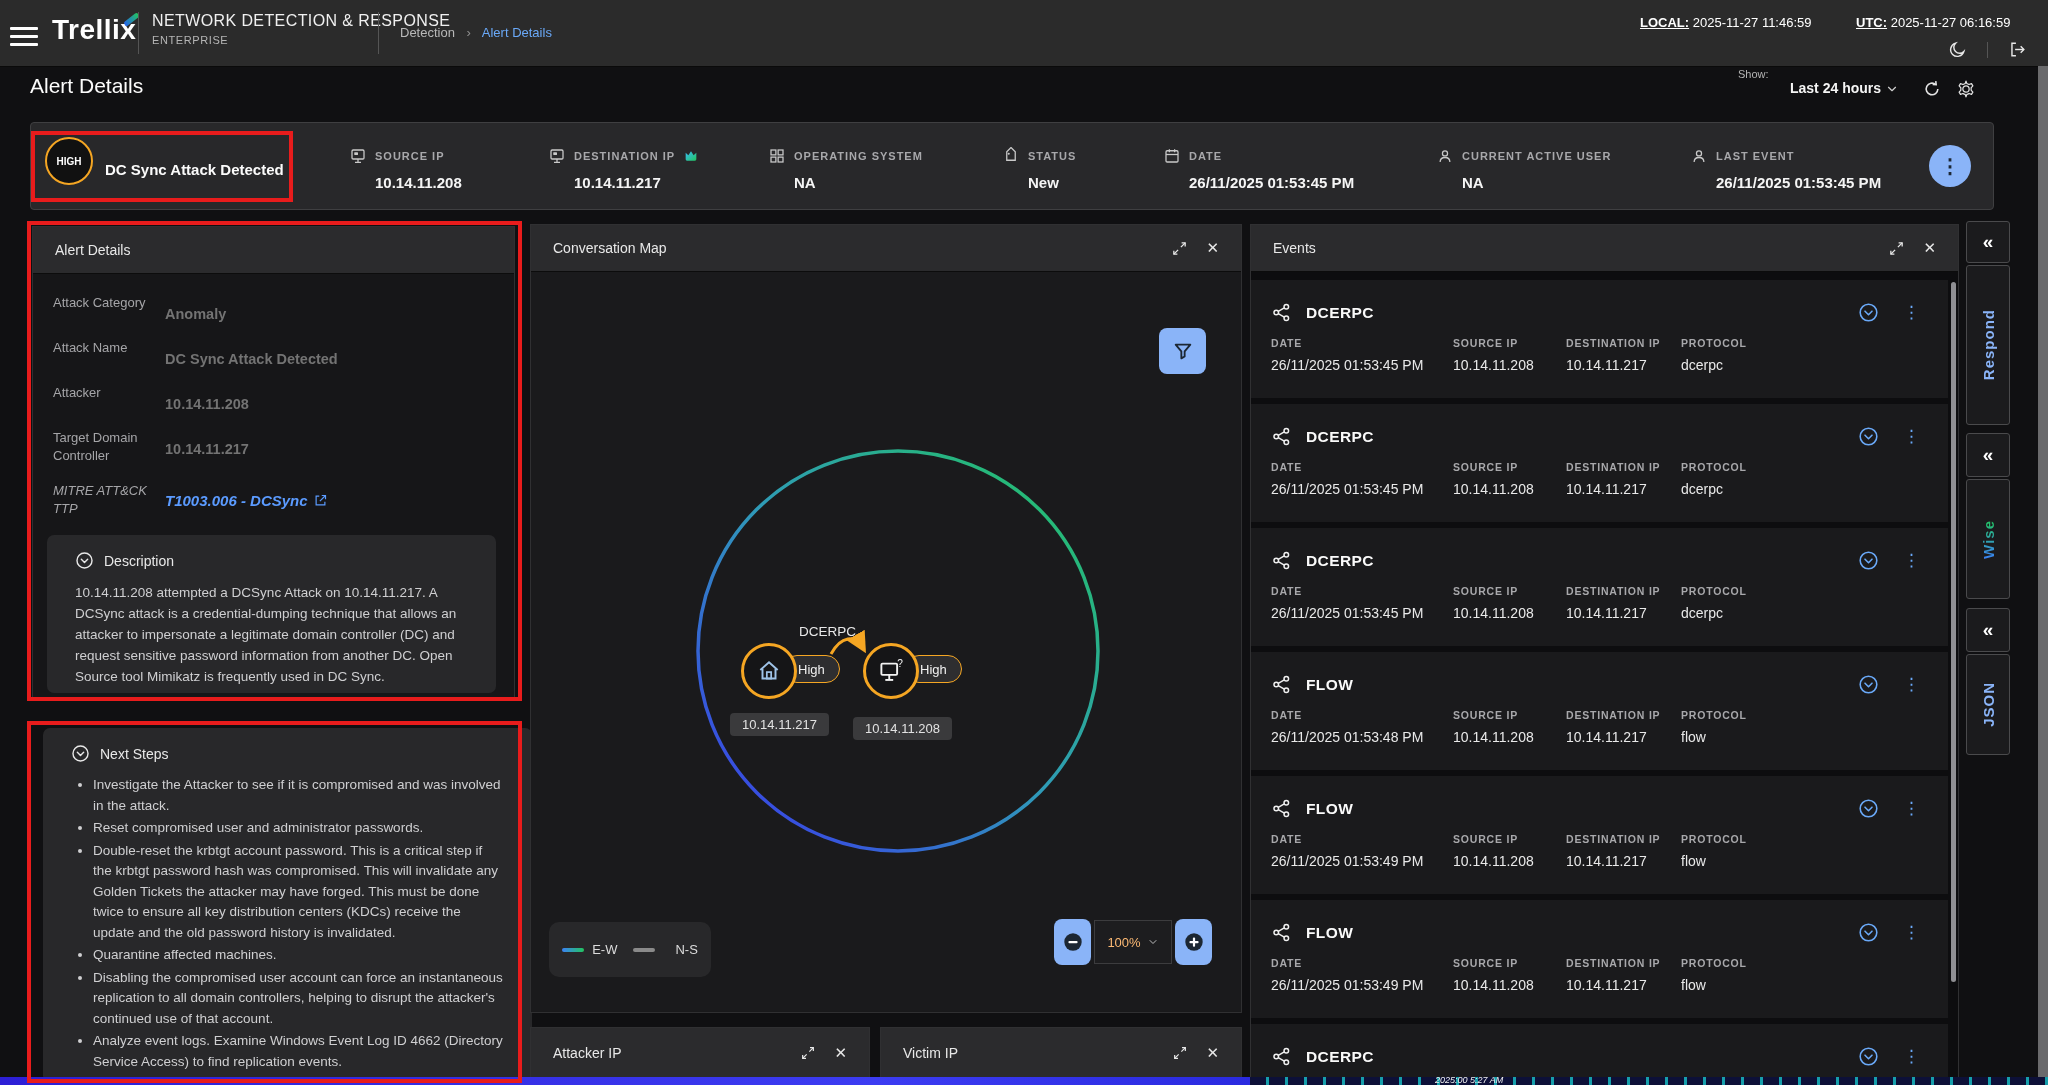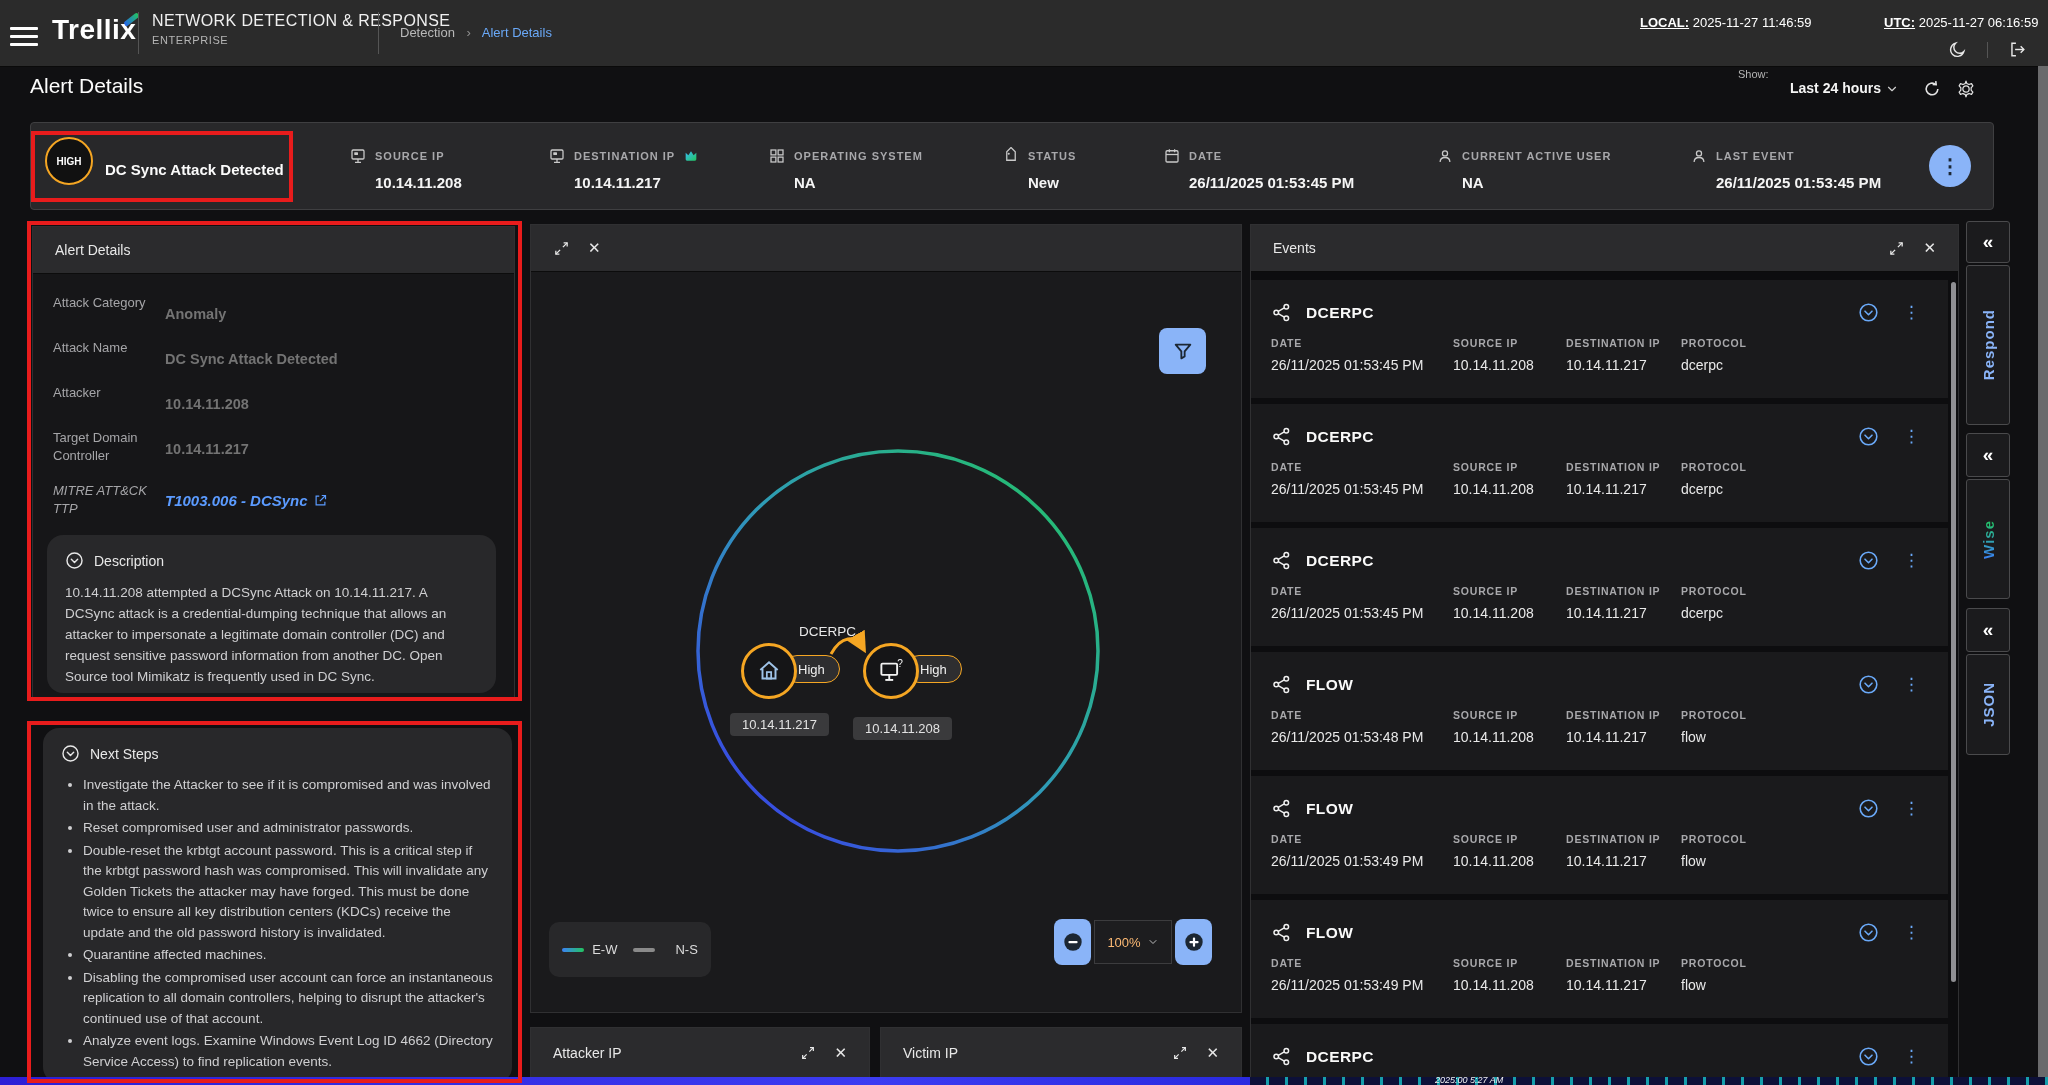--- a/index.html
+++ b/index.html
@@ -41,21 +41,21 @@
   .panel{background:#19191b;border:1px solid #303032;}
   .phead{height:46px;background:#2b2b2d;display:flex;align-items:center;padding:0 22px;border-bottom:1px solid #0c0c0c;}
   .phead .t{font-size:14px;color:#e8e8e8;flex:1;}
   .phico{display:flex;gap:18px;align-items:center;color:#e8e8e8;}
   .xglyph{font-size:15px;color:#e8e8e8;cursor:pointer;}
   
   .kvrow{display:flex;margin-bottom:17px;}
   .kvrow .k{width:112px;font-size:13px;color:#a5a5a8;line-height:18px;flex-shrink:0;}
   .kvrow .v{font-size:14.5px;font-weight:bold;color:#737373;margin-top:12px;}
   .mitre a{color:#5b9bff;font-size:15px;font-weight:bold;text-decoration:none;}
-  .subcard{background:#28282a;border-radius:16px;padding:16px 18px;}
+  .subcard{background:#28282a;border-radius:7px;padding:16px 28px;}
   .subhead{display:flex;align-items:center;gap:10px;font-size:14px;color:#e8e8e8;margin-bottom:12px;}
   .subtext{font-size:13.5px;line-height:21px;color:#cfcfd1;}
   .nslist{margin:0;padding-left:22px;font-size:13.5px;line-height:20.5px;color:#cfcfd1;}
   .nslist li{margin-bottom:2px;}
   
   #map{left:530px;top:224px;width:710px;height:787px;}
   .mapbody{position:relative;width:100%;height:739px;background:#1a1a1c;overflow:hidden;}
   .filterbtn{right:35px;top:56px;width:47px;height:46px;background:#8ab4f8;border-radius:8px;
     display:flex;align-items:center;justify-content:center;cursor:pointer;}
   .node{width:50px;height:50px;border-radius:50%;border:3px solid #f5a623;background:#151517;
@@ -229,21 +229,21 @@
     </div>
     <div class="abs vdiv" style="left:378px;top:12px;height:42px;"></div>
     <div class="abs crumbs">
       <span>Detection</span>
       <span style="color:#8d8d8d;margin:0 8px;">›</span>
       <span class="crumbs-link">Alert Details</span>
     </div>
     <div class="abs clock" style="left:1640px;">
       <b>LOCAL:</b> <span>2025-11-27 11:46:59</span>
     </div>
-    <div class="abs clock" style="left:1856px;margin-left:28px;">
+    <div class="abs clock" style="left:1856px;">
       <b>UTC:</b> <span>2025-11-27 06:16:59</span>
     </div>
     <svg class="i abs tbicons" style="left:1948px;" width="19" height="19">
         <use href="#ic-moon"></use>
       </svg>
     <div class="abs vdiv" style="left:1987px;top:42px;height:16px;"></div>
     <svg class="i abs tbicons" style="left:2008px;" width="19" height="19">
         <use href="#ic-logout"></use>
       </svg>
   </div>
@@ -389,20 +389,21 @@
         <li>Reset compromised user and administrator passwords.</li>
         <li>Double-reset the krbtgt account password. This is a critical step if the krbtgt password hash was compromised. This will invalidate any Golden Tickets the attacker may have forged. This must be done twice to ensure all key distribution centers (KDCs) receive the update and the old password history is invalidated.</li>
         <li>Quarantine affected machines.</li>
         <li>Disabling the compromised user account can force an instantaneous replication to all domain controllers, helping to disrupt the attacker's continued use of that account.</li>
         <li>Analyze event logs. Examine Windows Event Log ID 4662 (Directory Service Access) to find replication events.</li>
       </ul>
   </div>
 
   <div id="map" class="abs panel">
     <div class="phead">
+      <span class="t">Conversation Map</span>
       <span class="phico">
         <svg class="i" width="17" height="17">
             <use href="#ic-expand"></use>
           </svg>
         <span class="xglyph">✕</span>
       </span>
     </div>
     <div class="mapbody">
       <div class="abs filterbtn">
         <svg class="i" width="22" height="22">

